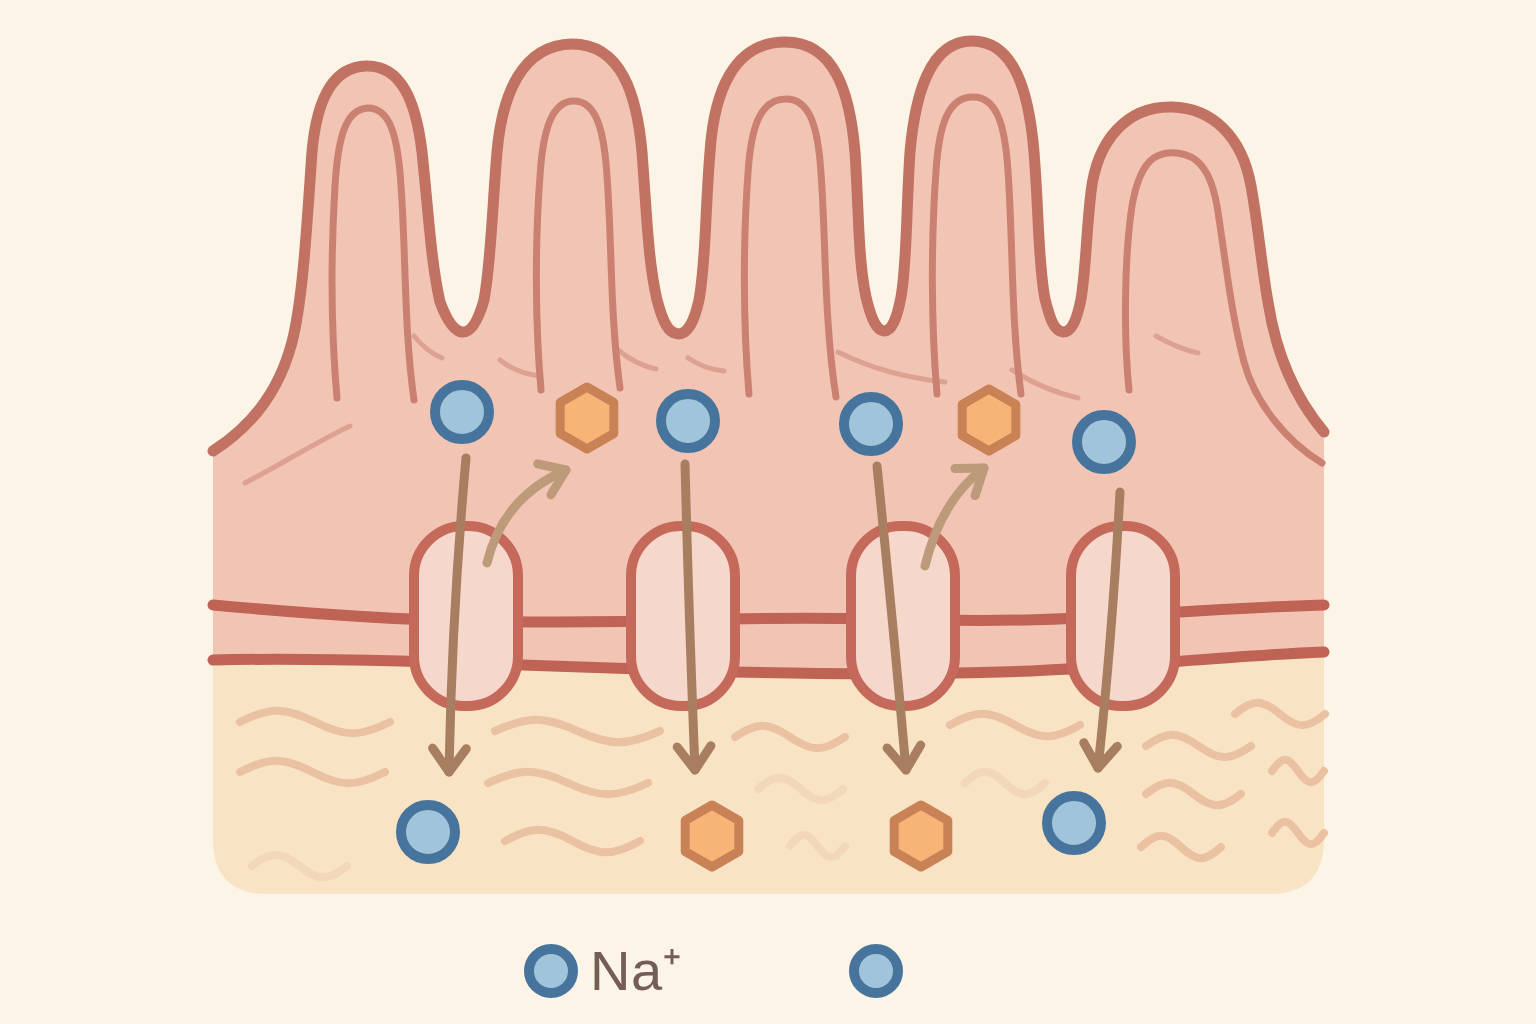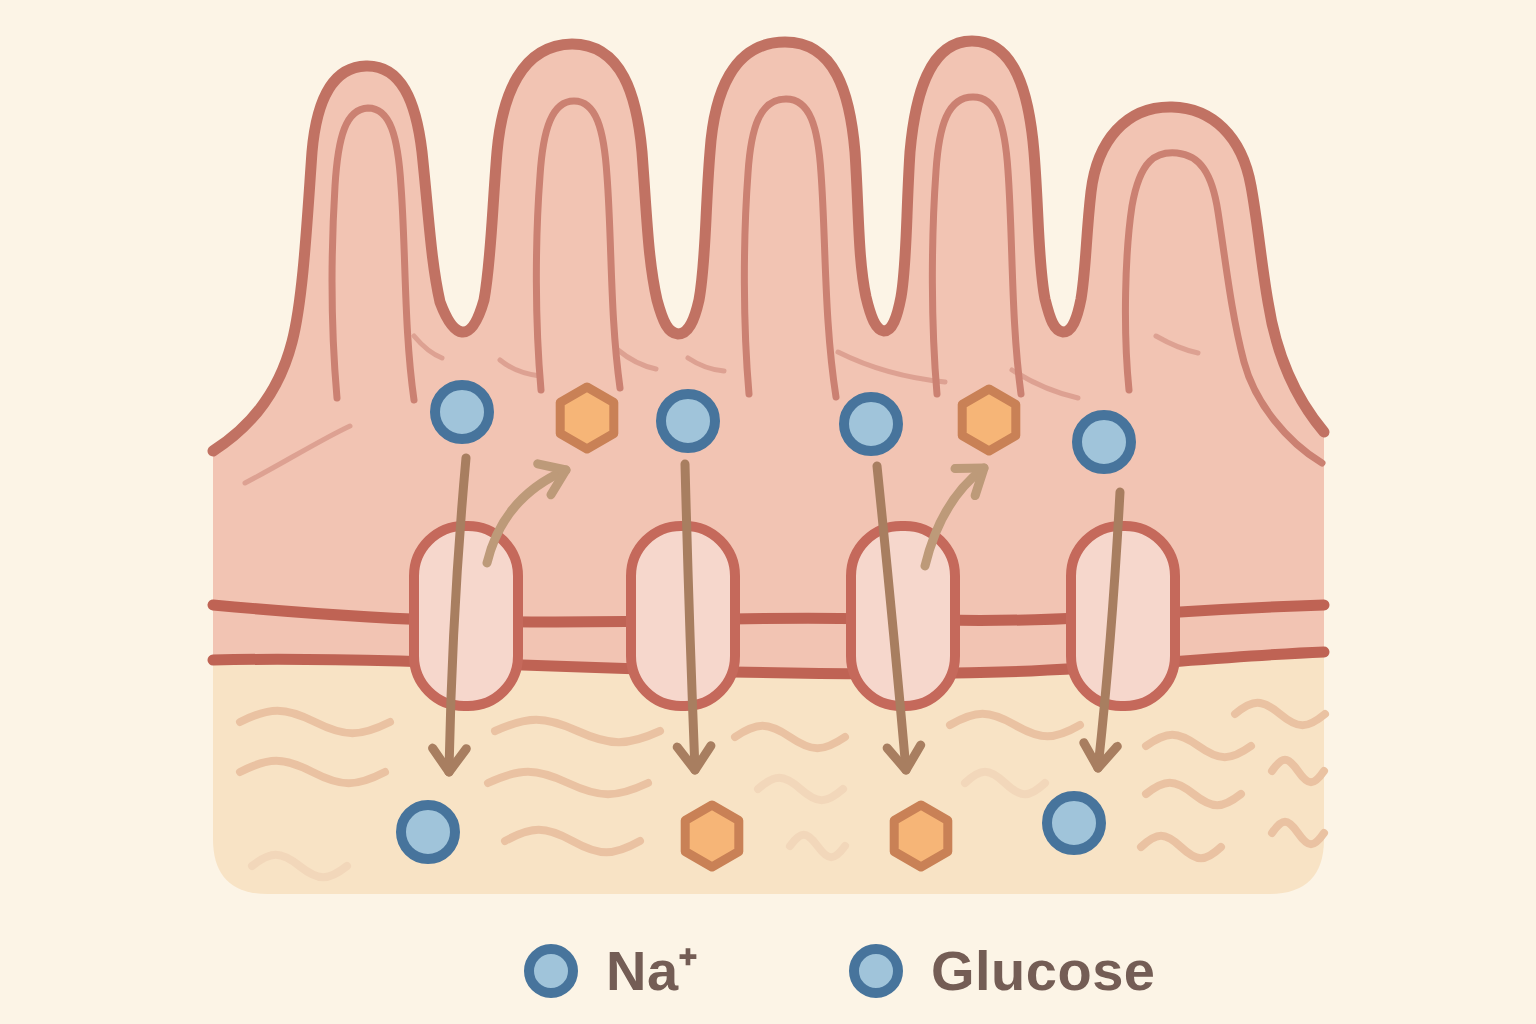--- a/index.html
+++ b/index.html
@@ -18,21 +18,21 @@
   .stroke-hair{stroke:var(--hairline);stroke-width:5;fill:none;stroke-linecap:round;opacity:.6;}
   .stroke-membrane{stroke:var(--membrane-line);stroke-width:11;fill:none;stroke-linecap:round;}
   .legend{position:absolute;left:0;top:0;width:1536px;height:1024px;pointer-events:none;}
   .legend-item{position:absolute;display:flex;align-items:center;height:54px;}
   .legend-marker{
     width:34px;height:34px;border-radius:50%;
     background:var(--na-fill);border:10px solid var(--na-ring);
     flex:0 0 auto;
   }
   .legend-label{
-    margin-left:28px;font-size:56px;font-weight:700;letter-spacing:.5px;
+    margin-left:12px;font-size:56px;font-weight:400;letter-spacing:.5px;
     color:var(--legend-text);line-height:54px;white-space:nowrap;
   }
 </style>
 </head>
 <body>
 
 <div id="stage">
   <svg id="scene" viewBox="0 0 1536 1024" width="1536" height="1024">
 
     <rect class="fill-bg" x="0" y="0" width="1536" height="1024"></rect>
@@ -143,16 +143,15 @@
       </g>
   </svg>
 
   <div class="legend">
     <div class="legend-item" style="left:524px;top:944px;">
       <span class="legend-marker"></span>
       <span class="legend-label">Na⁺</span>
     </div>
     <div class="legend-item" style="left:849px;top:944px;">
       <span class="legend-marker"></span>
-      <span class="legend-label">Glucose</span>
     </div>
   </div>
 </div>
 
 </body></html>

